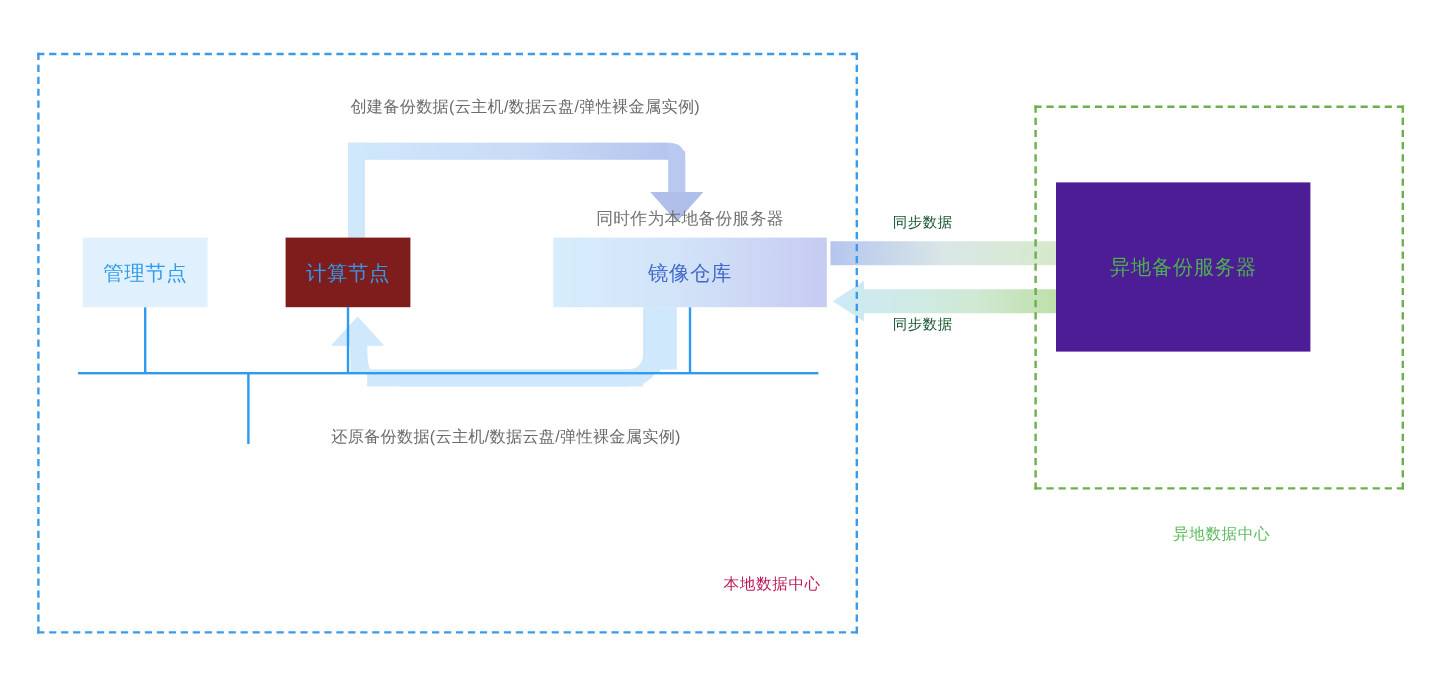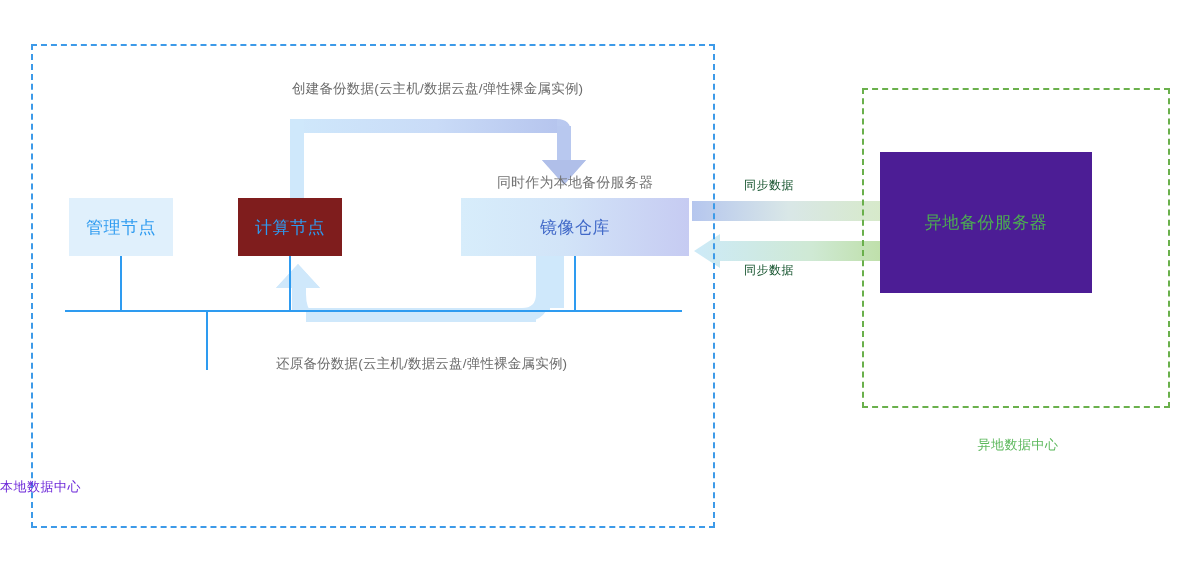--- a/index.html
+++ b/index.html
@@ -40,22 +40,22 @@
   .zone-label {
     position: absolute;
     font-size: 13px;
     letter-spacing: 0.5px;
     white-space: nowrap;
   }
   .zone-label-local {
     left: 0;
     top: 478px;
     width: 684px;
-    text-align: left;
-    color: #6d28d9;
+    text-align: right;
+    color: #be185d;
   }
   .zone-label-remote {
     left: 0;
     top: 346px;
     width: 308px;
     text-align: center;
     color: #5cb85c;
   }
   
   .node {

